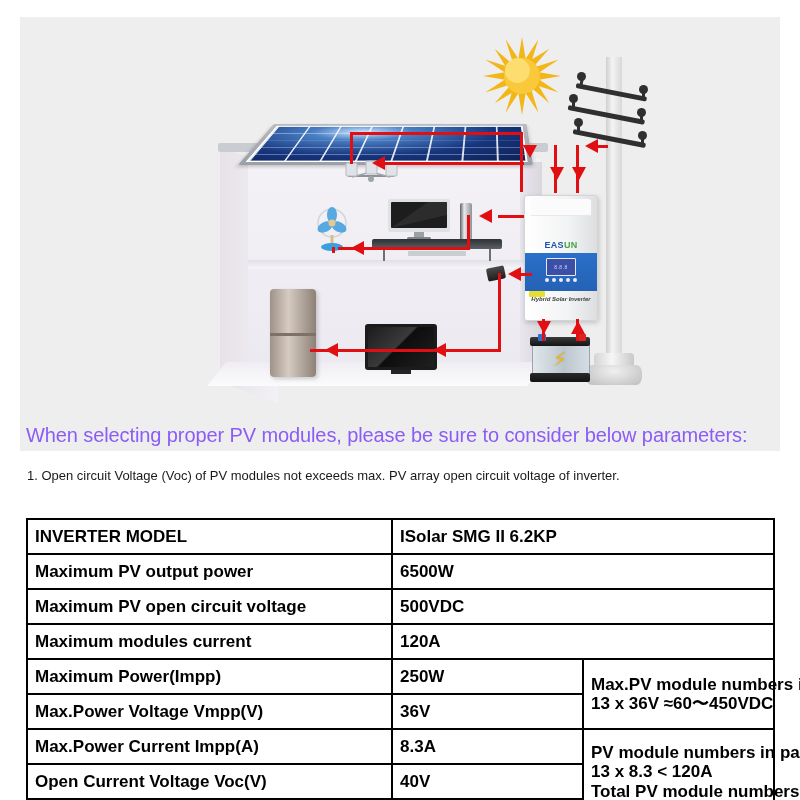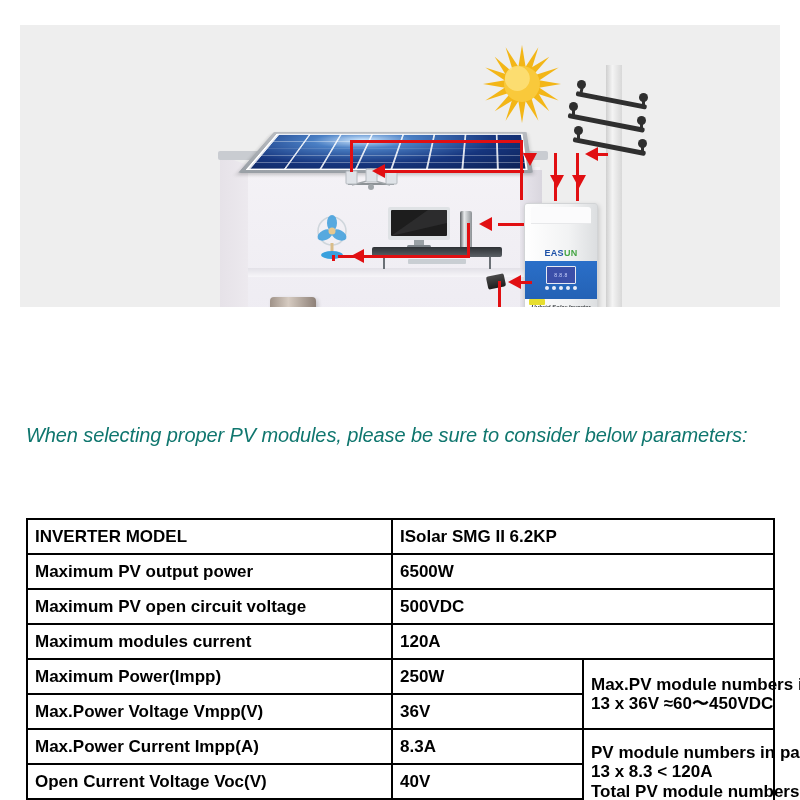--- a/index.html
+++ b/index.html
@@ -5,21 +5,21 @@
   html,body{margin:0;padding:0;}
   body{
     width:800px;height:800px;background:#ffffff;
     font-family:"Liberation Sans","DejaVu Sans",sans-serif;
     overflow:hidden;
   }
   .page{position:relative;width:800px;height:800px;}
 
   
   .illus{
-    position:absolute;left:20px;top:25px;width:760px;height:282px;
+    position:absolute;left:20px;top:17px;width:760px;height:434px;
     background:#eeeeee;overflow:hidden;
   }
 
   
   .sun{position:absolute;left:463px;top:20px;width:78px;height:78px;}
   .sun svg{display:block;}
 
   
   .pole{position:absolute;left:586px;top:40px;width:16px;height:320px;
     background:linear-gradient(to right,#cfcfcf,#f4f4f4 40%,#d8d8d8);}
@@ -125,21 +125,21 @@
 
   
   .wire{position:absolute;background:#e10f12;}
   .arw{position:absolute;width:0;height:0;}
   .arw-l{border-top:7px solid transparent;border-bottom:7px solid transparent;border-right:13px solid #e10f12;}
   .arw-d{border-left:7px solid transparent;border-right:7px solid transparent;border-top:13px solid #e10f12;}
   .arw-u{border-left:7px solid transparent;border-right:7px solid transparent;border-bottom:13px solid #e10f12;}
 
   
   .lead{position:absolute;left:26px;top:424px;width:748px;
-    font-size:20px;color:#0f766e;letter-spacing:-.1px;font-style:italic;}
+    font-size:20px;color:#8b5cf6;letter-spacing:-.1px;}
   .note{position:absolute;left:27px;font-size:13px;color:#1a1a1a;}
   .note1{top:468px;}
   .note2{top:492px;}
 
   
   .tbl{position:absolute;left:26px;top:518px;width:749px;border-collapse:collapse;
     table-layout:fixed;}
   .tbl td{border:2px solid #000000;padding:0 7px;height:33px;vertical-align:middle;
     font-size:17px;font-weight:bold;color:#000;line-height:1.12;}
   .c1{width:349px;}
@@ -337,20 +337,21 @@
 
     <div class="wire" style="left:478px;top:198px;width:26px;height:3px;"></div>
     <div class="arw arw-l" style="left:459px;top:192px;"></div>
     <div class="wire" style="left:447px;top:198px;width:3px;height:34px;"></div>
     <div class="wire" style="left:318px;top:230px;width:132px;height:3px;"></div>
     <div class="arw arw-l" style="left:331px;top:224px;"></div>
     <div class="wire" style="left:312px;top:230px;width:3px;height:6px;"></div>
   </div>
 
   <div class="lead">When selecting proper PV modules, please be sure to consider below parameters:</div>
+  <div class="note note1">1. Open circuit Voltage (Voc) of PV modules not exceeds max. PV array open circuit voltage of inverter.</div>
 
   <table class="tbl">
     <tbody>
       <tr>
         <td class="c1">INVERTER MODEL</td>
         <td colspan="2" class="model">ISolar SMG II 6.2KP</td>
       </tr>
       <tr>
         <td class="c1">Maximum PV output power</td>
         <td colspan="2">6500W</td>

